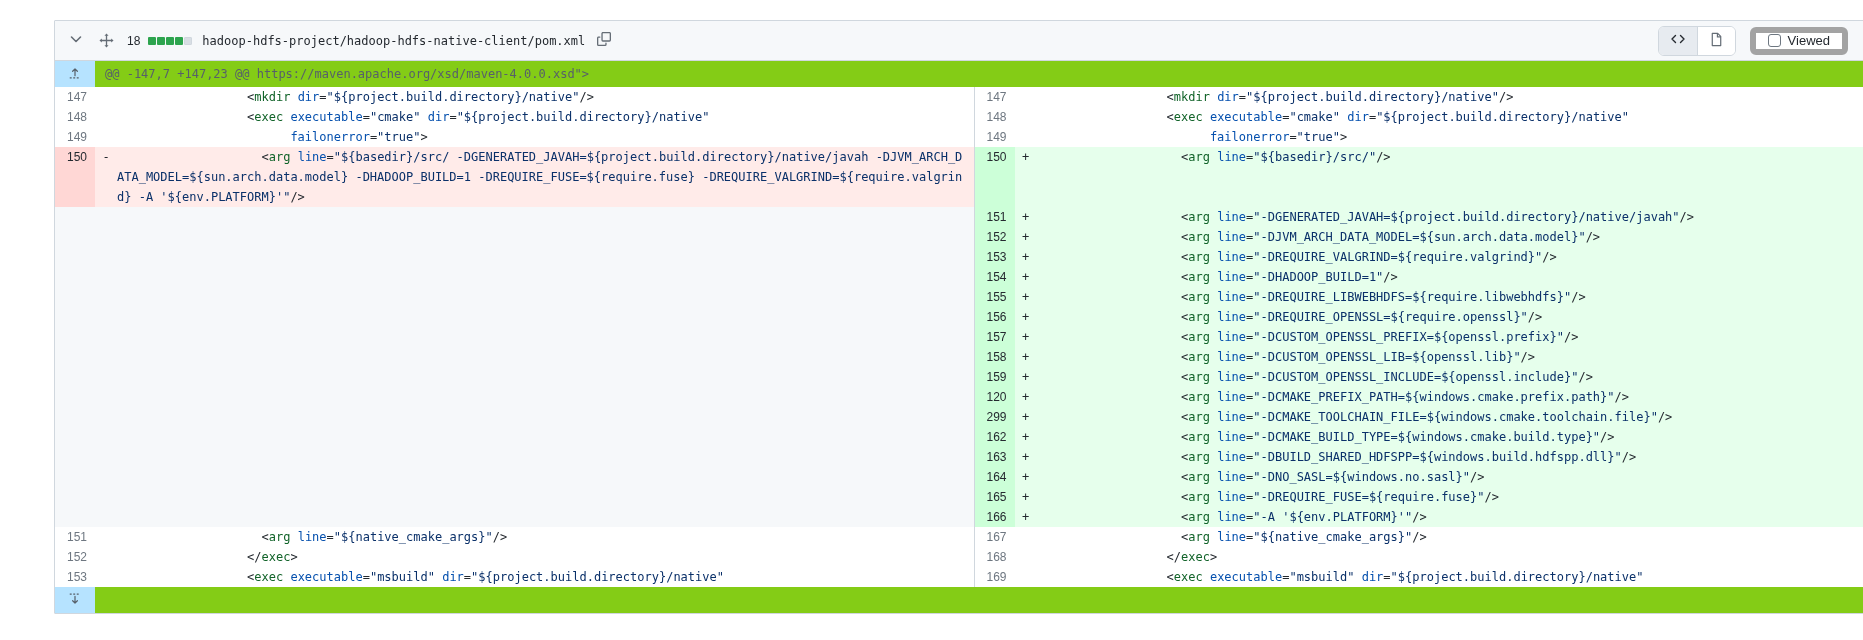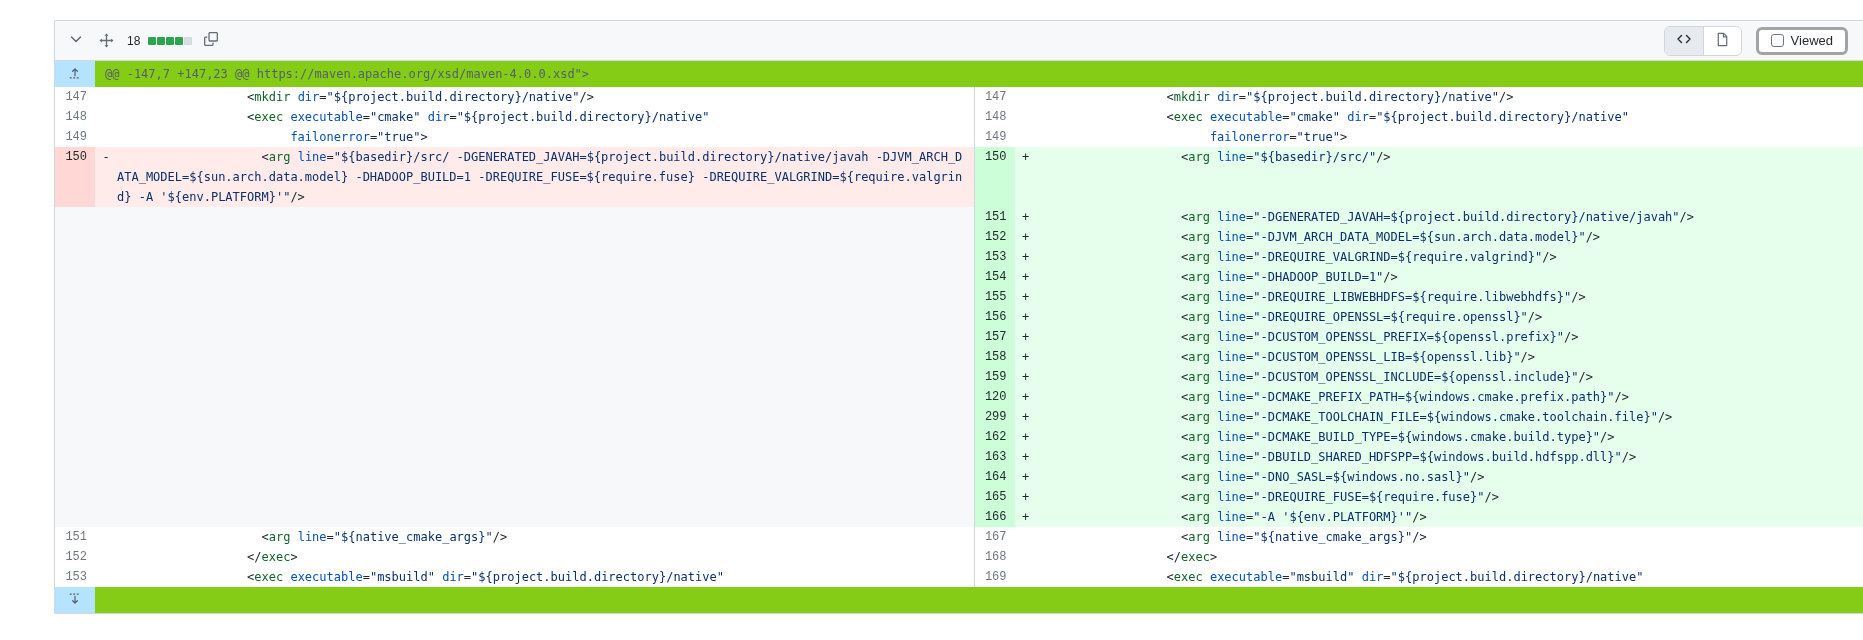--- a/index.html
+++ b/index.html
@@ -42,21 +42,21 @@
   }
   .btn-group button {
     width: 38px; height: 28px; border: none; background: #fff;
     display: inline-flex; align-items: center; justify-content: center; cursor: pointer;
   }
   .btn-group button.selected { background: #e7ebf0; }
   .btn-group button + button { border-left: 1px solid #d0d7de; }
   .viewed-btn {
     display: inline-flex; align-items: center; gap: 7px;
     height: 28px; padding: 0 12px; margin-left: 6px;
-    border: 3px solid #a3a3a3; border-radius: 6px; background: #fff;
+    border: 6px solid #a3a3a3; border-radius: 6px; background: #fff;
     font-size: 13px; color: #24292f; cursor: pointer;
   }
   .checkbox {
     width: 13px; height: 13px; border: 1px solid #6e7781;
     border-radius: 3px; background: #fff; display: inline-block;
   }
   .kebab { margin-left: 4px; }
   
   .hunk-row { display: flex; background: #84cc16; }
   .hunk-gutter {
@@ -68,21 +68,21 @@
     flex: 1; display: flex; align-items: center; padding-left: 10px;
     font-family: "DejaVu Sans Mono", "Liberation Mono", monospace;
     font-size: 12px; color: #57606a; height: 26px;
   }
   
   .diff-row { display: flex; align-items: stretch; }
   .cell { width: 50%; display: flex; align-items: stretch; background: #fff; }
   .cell.right { border-left: 1px solid #d0d7de; }
   .lnum {
     width: 40px; min-width: 40px; text-align: right; padding-right: 8px;
-    font-family: Liberation Mono, monospace;
+    font-family: Liberation Sans, sans-serif;
     font-size: 12px; line-height: 20px; color: #6e7781; cursor: pointer;
   }
   .marker {
     width: 22px; min-width: 22px; text-align: center;
     font-family: "DejaVu Sans Mono", "Liberation Mono", monospace;
     font-size: 12px; line-height: 20px; color: #24292f;
   }
   .code {
     flex: 1; padding-right: 10px;
     font-family: "DejaVu Sans Mono", "Liberation Mono", monospace;
@@ -117,20 +117,21 @@
         </svg>
     </span>
     <span class="count">18</span>
     <span class="diffstat">
         <span class="sq added"></span>
         <span class="sq added"></span>
         <span class="sq added"></span>
         <span class="sq added"></span>
         <span class="sq neutral"></span>
       </span>
+    <a href="#" class="path">hadoop-hdfs-project/hadoop-hdfs-native-client/pom.xml</a>
     <button class="icon-btn">
       <span>
         <svg width="14" height="14" viewBox="0 0 16 16">
             <path fill="#656d76" d="M0 6.75C0 5.784.784 5 1.75 5h1.5a.75.75 0 0 1 0 1.5h-1.5a.25.25 0 0 0-.25.25v7.5c0 .138.112.25.25.25h7.5a.25.25 0 0 0 .25-.25v-1.5a.75.75 0 0 1 1.5 0v1.5A1.75 1.75 0 0 1 9.25 16h-7.5A1.75 1.75 0 0 1 0 14.25Z"></path>
             <path fill="#656d76" d="M5 1.75C5 .784 5.784 0 6.75 0h7.5C15.216 0 16 .784 16 1.75v7.5A1.75 1.75 0 0 1 14.25 11h-7.5A1.75 1.75 0 0 1 5 9.25Zm1.75-.25a.25.25 0 0 0-.25.25v7.5c0 .138.112.25.25.25h7.5a.25.25 0 0 0 .25-.25v-7.5a.25.25 0 0 0-.25-.25Z"></path>
           </svg>
       </span>
     </button>
     <div class="spacer"></div>
     <div class="btn-group">

